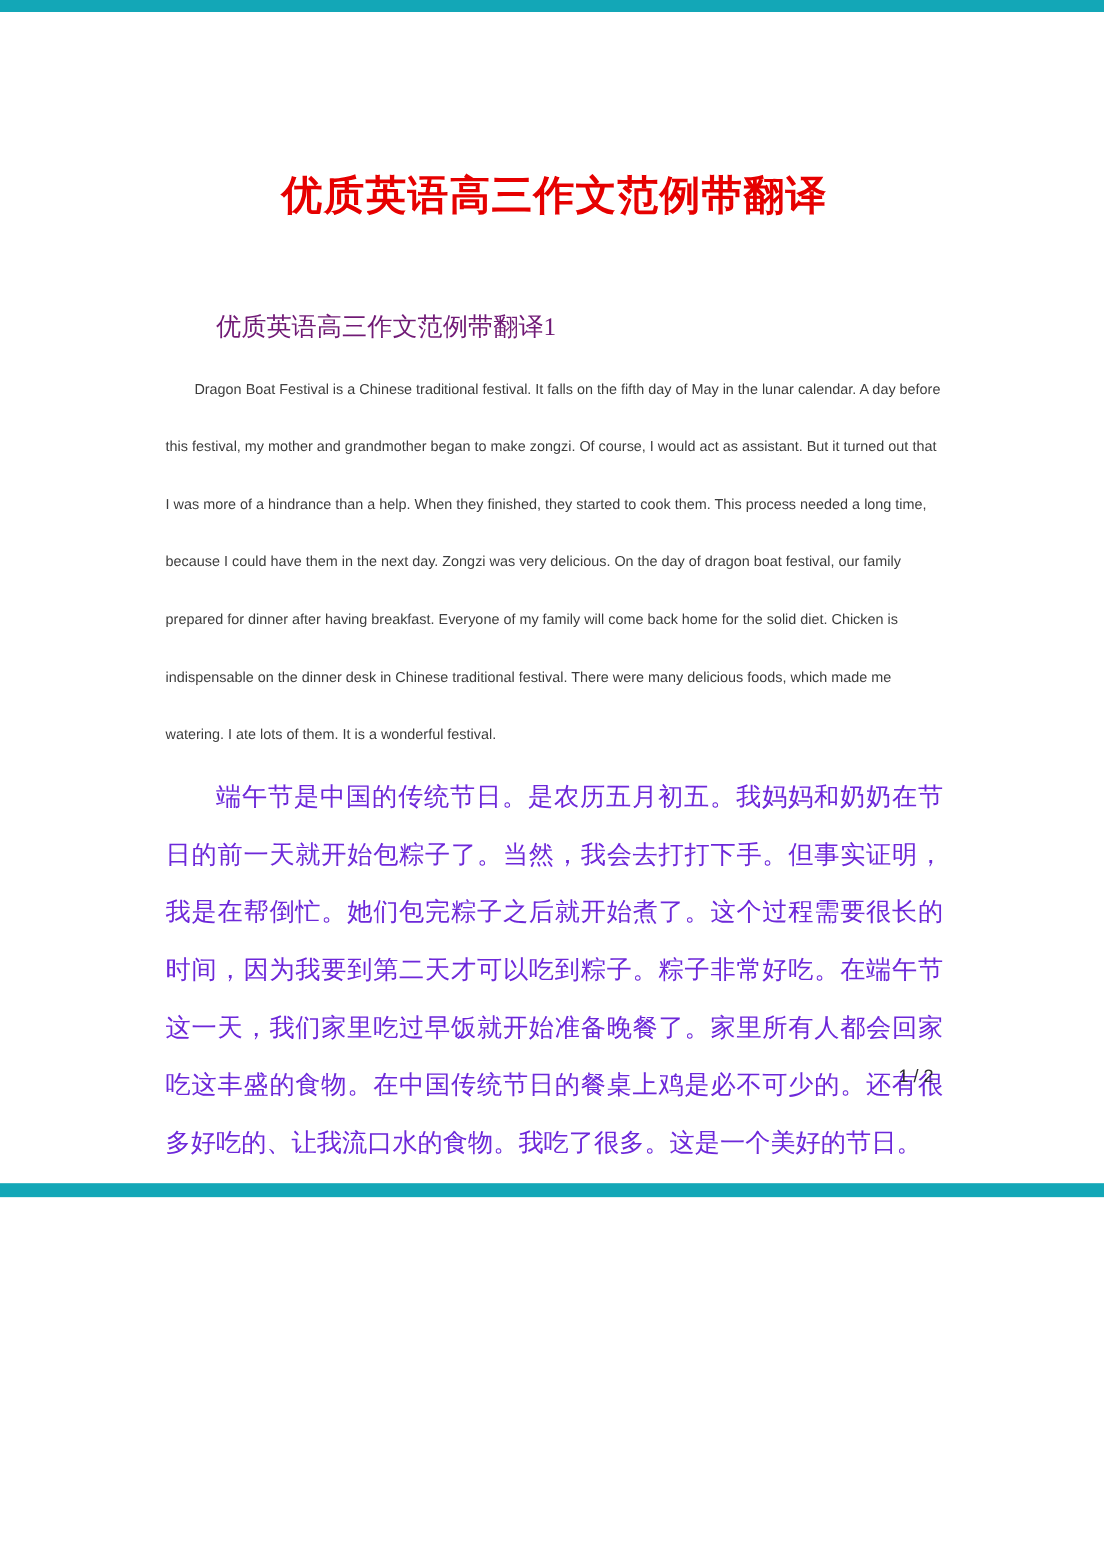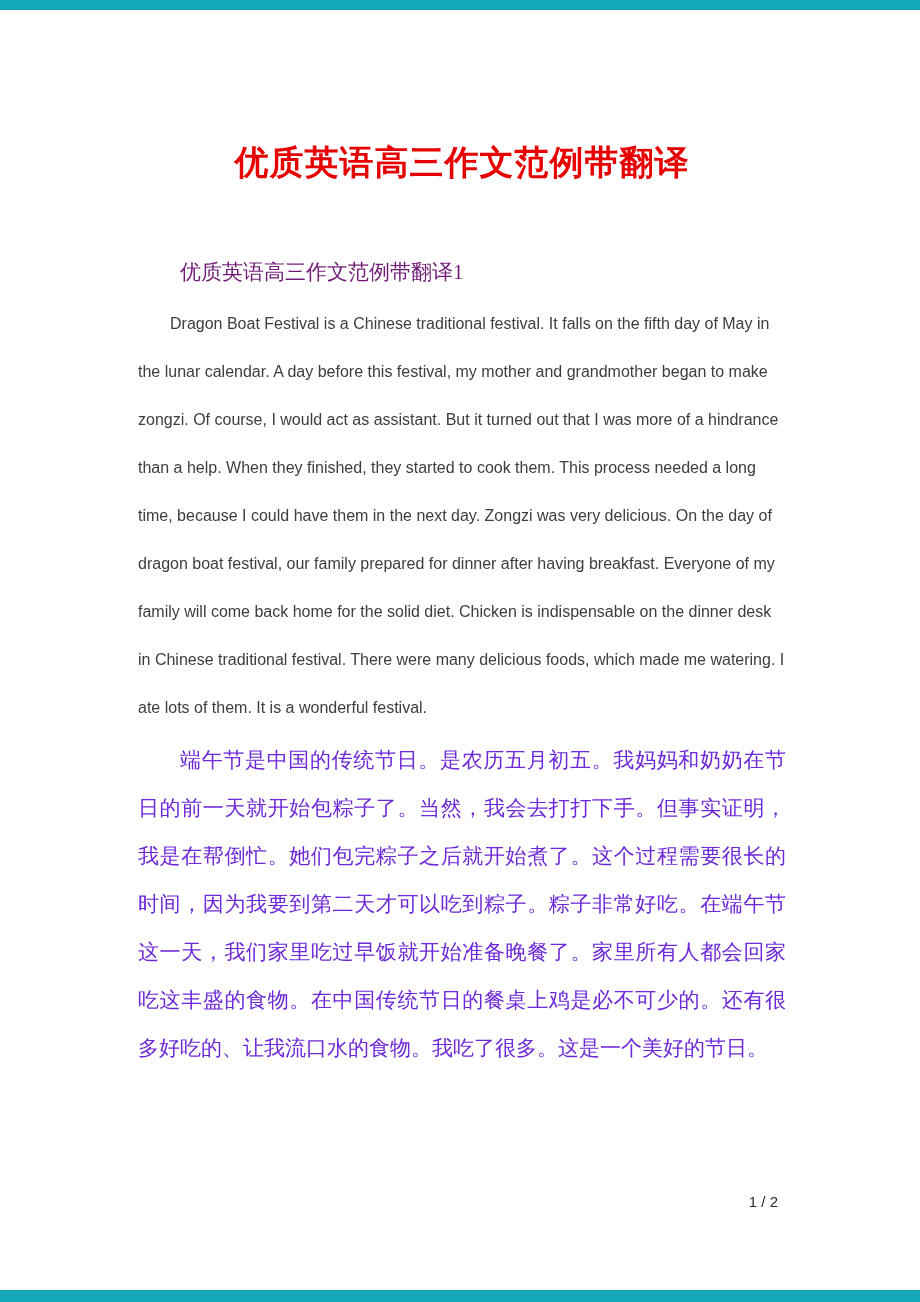--- a/index.html
+++ b/index.html
@@ -3,21 +3,21 @@
 <meta charset="utf-8">
 <style>
   html, body {
     margin: 0;
     padding: 0;
     background: #ffffff;
   }
   .page {
     position: relative;
     width: 920px;
-    height: 1302px;
+    height: 998px;
     background: #ffffff;
     overflow: hidden;
     font-family: "Liberation Sans", sans-serif;
   }
   .accent-bar {
     position: absolute;
     left: 0;
     width: 100%;
     background: #13a7b7;
   }
@@ -44,21 +44,21 @@
     text-indent: 2em;
     line-height: 48px;
   }
   .para-subtitle {
     font-family: "Liberation Serif", serif;
     font-size: 21px;
     color: #701a75;
   }
   .para-english {
     font-family: "Liberation Sans", sans-serif;
-    font-size: 16px;
+    font-size: 12px;
     color: #3d3d3d;
     text-align: left;
   }
   .para-chinese {
     font-family: "Liberation Serif", serif;
     font-size: 21px;
     color: #6d28d9;
     text-align: justify;
   }
   .page-footer {

